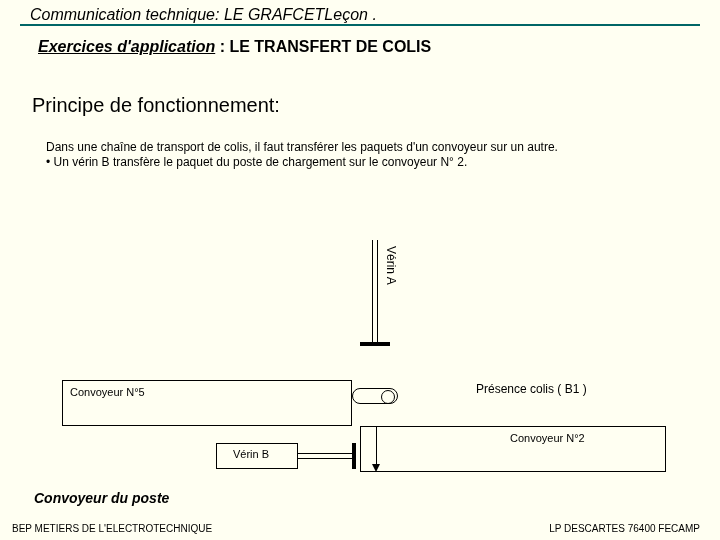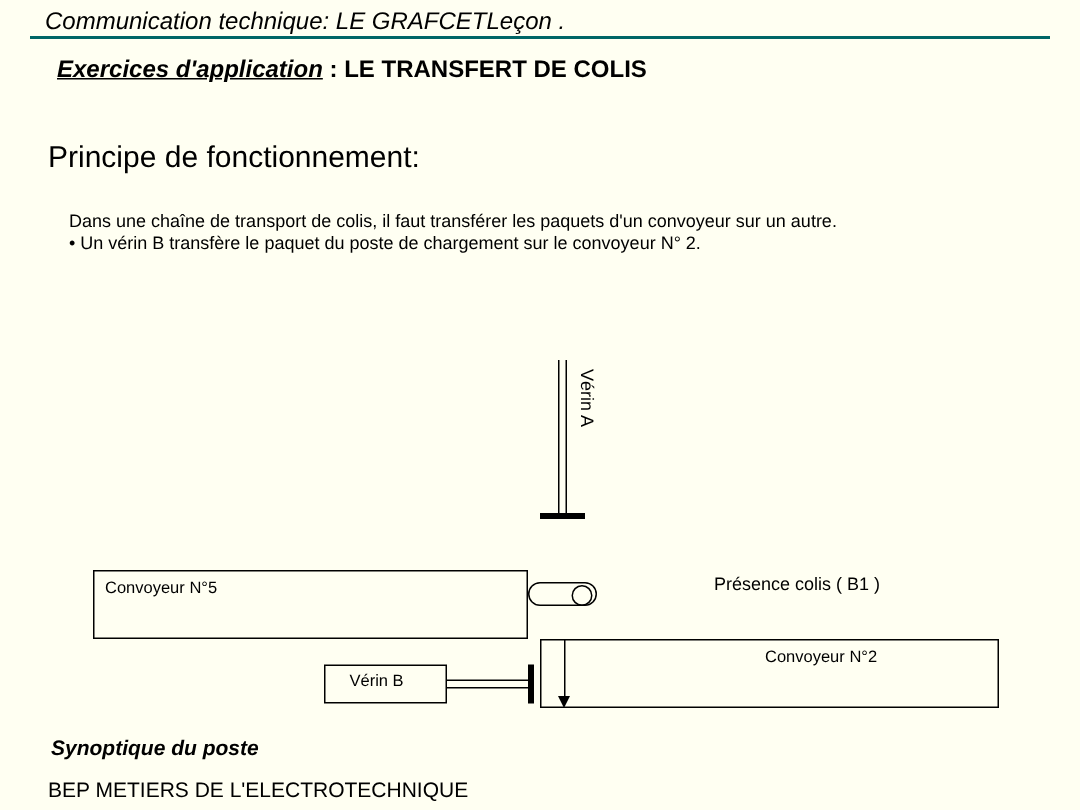--- a/index.html
+++ b/index.html
@@ -206,25 +206,25 @@
     position: absolute;
     top: 490px;
     left: 34px;
     font-size: 14px;
     font-weight: bold;
     font-style: italic;
   }
   .footer {
     position: absolute;
     bottom: 6px;
-    left: 32px;
+    left: 12px;
     right: 20px;
     display: flex;
     justify-content: space-between;
-    font-size: 14px;
+    font-size: 10px;
   }
 </style>
 </head>
 <body>
 
 <div class="header">
   <span>Communication technique: LE GRAFCET</span>
   <span>Leçon .</span>
 </div>
 <div class="rule"></div>
@@ -258,17 +258,18 @@
 
   <div class="verin-b-box"></div>
   <div class="verin-b-shaft"></div>
   <div class="verin-b-head"></div>
   <div class="verin-b-label">Vérin B</div>
 
   <div class="conv2-box"></div>
   <div class="conv2-label">Convoyeur N°2</div>
 </div>
 
-<div class="synoptic">Synoptique du poste</div>
+<div class="synoptic">Convoyeur du poste</div>
 
 <div class="footer">
   <span>BEP METIERS DE L'ELECTROTECHNIQUE</span>
+  <span>LP DESCARTES 76400 FECAMP</span>
 </div>
 
 </body></html>

